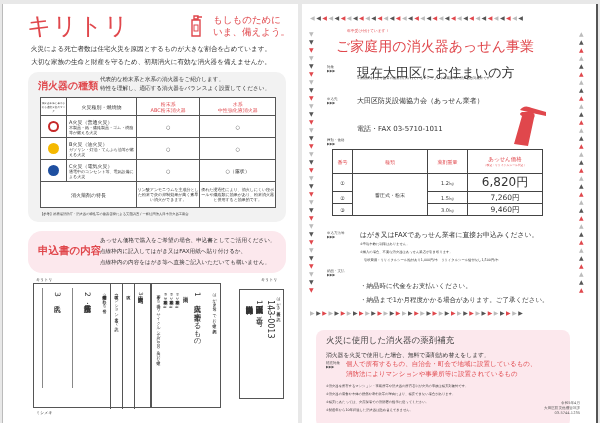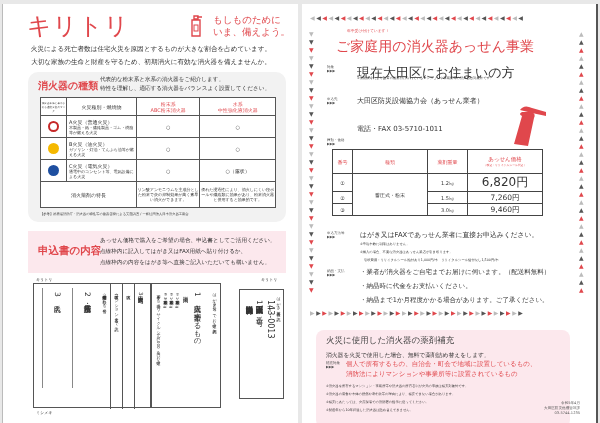--- a/index.html
+++ b/index.html
@@ -16,21 +16,21 @@
 .title{left:24px;top:6px;font-size:24px;letter-spacing:1px;color:#e0474c;font-weight:normal;white-space:nowrap}
 .slogan{left:210px;top:10px;font-size:9.5px;line-height:12px;color:#e0474c}
 .intro{left:0;width:296px;text-align:center;font-size:6.6px;color:#333}
 .typesbox{left:25px;top:68px;width:258px;height:150px;background:#f2f2f2;border-radius:10px}
 .types-h{left:10px;top:7px;font-size:10px;color:#e0474c;font-weight:bold}
 .types-d{left:72px;font-size:5.6px;color:#333}
 table.t1{position:absolute;left:12px;top:25px;width:236px;border-collapse:collapse;font-size:5px}
 table.t1 td,table.t1 th{border:0.8px solid #555;background:#fff;text-align:center;font-weight:normal}
 table.t1 .ltxt{text-align:left;padding-left:2px}
 .ricon{display:inline-block;width:11px;height:11px;border-radius:50%}
-.applybox{left:25px;top:227px;width:258px;height:42px;background:#fce8ed;border-radius:0}
+.applybox{left:25px;top:227px;width:258px;height:42px;background:#fce8ed;border-radius:14px}
 .apply-h{left:10px;top:13px;font-size:10.5px;color:#e0474c;font-weight:bold}
 .apply-d{left:72px;font-size:5.6px;line-height:9px;color:#333}
 .card{position:absolute;border:0.8px solid #555;background:#fff}
 .vt{writing-mode:vertical-rl;position:absolute;white-space:nowrap}
 .vline{position:absolute;width:0;border-left:0.8px solid #888}
 
 .tri-row{position:absolute;left:8px;display:flex;gap:1.5px;font-size:6px;line-height:6px}
 .tri-col{position:absolute;display:flex;flex-direction:column;gap:2px;font-size:6px;line-height:6px}
 .rt-h{left:34px;top:34px;font-size:14px;color:#e0474c}
 .lbl{position:absolute;left:25px;font-size:3.5px;line-height:4px;color:#555}
@@ -303,21 +303,20 @@
   </tbody>
     </table>
 
   <div class="lbl" style="top:227px"><span>申込方法等</span><span class="arr">▶▶▶</span></div>
   <div class="abs" style="left:58px;top:226px;font-size:6.8px">はがき又はFAXであっせん業者に直接お申込みください。</div>
   <div class="abs" style="left:58px;top:238px;font-size:3.3px">※申込本数に制限はありません。</div>
   <div class="abs" style="left:58px;top:246px;font-size:3.3px">※購入の場合、不要な消火器はあっせん業者が引き取ります。</div>
   <div class="abs" style="left:62px;top:254px;font-size:3.3px">引取費用：リサイクルシール貼付あり1,000円/本　リサイクルシール貼付なし1,500円/本</div>
 
   <div class="lbl" style="top:265px"><span>納品・支払</span><span class="arr">▶▶▶</span></div>
-  <div class="abs" style="left:58px;top:264px;font-size:6.5px">・業者が消火器をご自宅までお届けに伺います。（配送料無料）</div>
   <div class="abs" style="left:58px;top:278px;font-size:6.5px">・納品時に代金をお支払いください。</div>
   <div class="abs" style="left:58px;top:292px;font-size:6.5px">・納品まで1か月程度かかる場合があります。ご了承ください。</div>
 
   <div class="tri-row" style="top:306px" id="tri-bottom">
       <span style="color: rgb(187, 187, 187);">▶</span>
       <span style="color: rgb(85, 85, 85);">▶</span>
       <span style="color: rgb(224, 71, 76);">▶</span>
       <span style="color: rgb(187, 187, 187);">▶</span>
       <span style="color: rgb(85, 85, 85);">▶</span>
       <span style="color: rgb(224, 71, 76);">▶</span>

